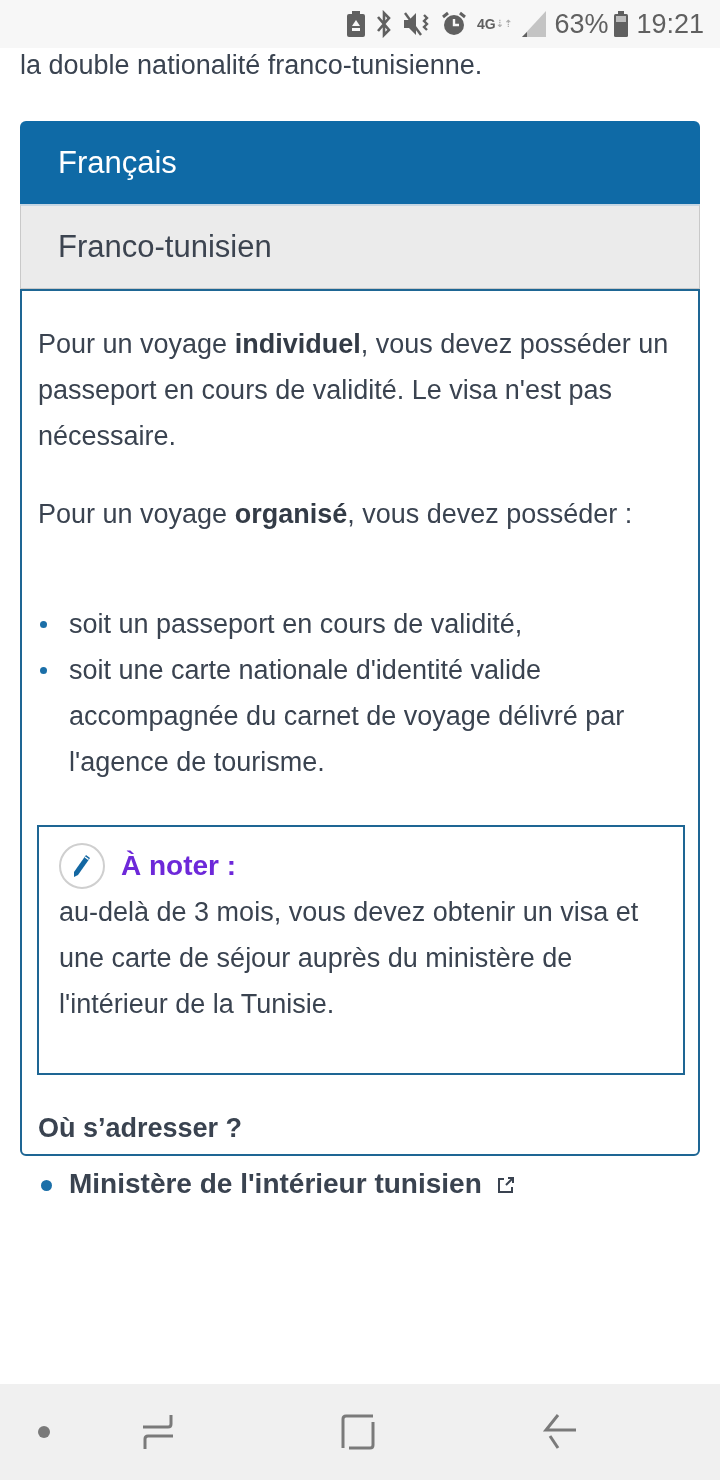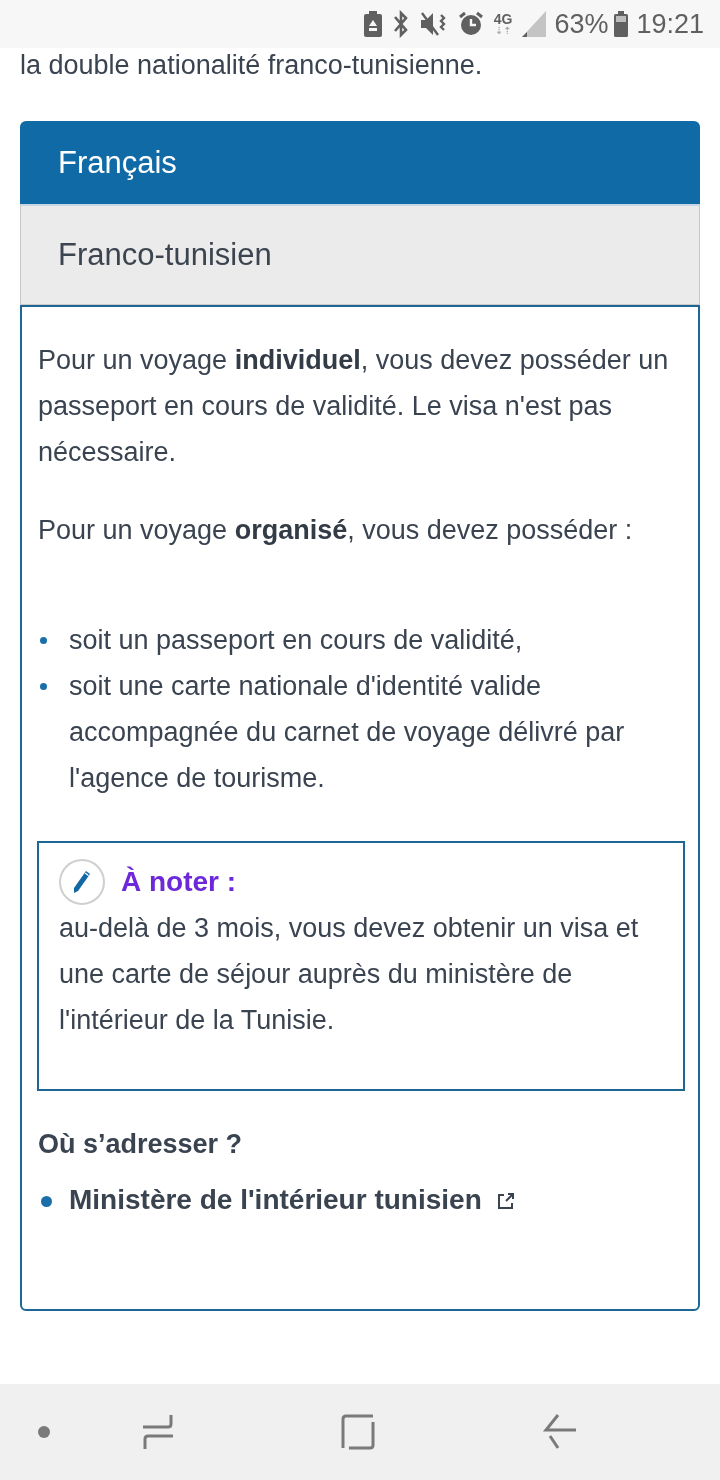--- a/index.html
+++ b/index.html
@@ -11,22 +11,22 @@
   .statusbar .sb-icon { display: inline-flex; align-items: center; justify-content: center; margin-left: 10px; height: 30px; }
   .statusbar .sb-text { margin-left: 8px; letter-spacing: 0; }
   .statusbar svg { display: block; }
 
   
   .page { position: absolute; top: 48px; left: 0; width: 720px; height: 1336px; background: #ffffff; overflow: hidden; }
   .intro { position: absolute; top: 2px; left: 20px; font-size: 27px; color: #3a4350; white-space: nowrap; }
 
   .accordion { position: absolute; top: 73px; left: 20px; width: 680px; border-radius: 6px; }
   .acc-header { height: 83px; background: #0f6aa6; border-radius: 6px 6px 0 0; color: #ffffff; font-size: 31px; padding-left: 38px; display: flex; align-items: center; }
-  .acc-sub { height: 101px; background: #ebebeb; border: 1px solid #c9c9c9; border-top: 2px solid #c6d6e3; color: #3c4450; font-size: 31px; padding-left: 37px; display: flex; align-items: center; text-align: center; }
-  .acc-body { border: 2px solid #1e6694; border-top: 2px solid #1e6694; border-radius: 0 0 6px 6px; height: 1006px; position: relative; padding: 0 24px; }
+  .acc-sub { height: 85px; background: #ebebeb; border: 1px solid #c9c9c9; border-top: 2px solid #c6d6e3; color: #3c4450; font-size: 31px; padding-left: 37px; display: flex; align-items: center; text-align: center; }
+  .acc-body { border: 2px solid #1e6694; border-top: 2px solid #1e6694; border-radius: 0 0 6px 6px; height: 867px; position: relative; padding: 0 24px; }
 
   .para { font-size: 27px; line-height: 46px; color: #3a4350; }
   .para b { font-weight: bold; color: #333b46; }
   .p1 { position: absolute; top: 30px; left: 16px; width: 640px; }
   .p2 { position: absolute; top: 200px; left: 16px; width: 640px; }
 
   .blist { position: absolute; top: 310px; left: 16px; width: 640px; list-style: none; }
   .blist li { position: relative; padding-left: 31px; font-size: 27px; line-height: 46px; color: #3a4350; }
   .blist li .dot { position: absolute; left: 2px; top: 20px; width: 7px; height: 7px; border-radius: 50%; background: #1b6fa8; }
 
@@ -71,21 +71,21 @@
         <path d="M21 4 l3 3 l-3 3 l3 3 l-3 3 l3 3" fill="none" stroke="#606060" stroke-width="2.4"></path>
       </svg>
   </span>
   <span class="sb-icon">
     <svg width="26" height="26" viewBox="0 0 26 26">
         <circle cx="13" cy="14" r="10" fill="#606060"></circle>
         <path d="M13 8 v6 h5" stroke="#f7f7f7" stroke-width="2.4" fill="none"></path>
         <path d="M2 6 l5 -4 M24 6 l-5 -4" stroke="#606060" stroke-width="3"></path>
       </svg>
   </span>
-  <span class="sb-icon" style="flex-direction:column;font-size:14px;font-weight:bold;line-height:14px;color:#606060;">
+  <span class="sb-icon" style="flex-direction:row;font-size:14px;font-weight:bold;line-height:14px;color:#606060;">
     <span>4G</span>
     <span style="font-size:10px;color:#aaa;line-height:10px;">⇣⇡</span>
   </span>
   <span class="sb-icon">
     <svg width="24" height="26" viewBox="0 0 24 26">
         <path d="M0 26 L24 0 V26 Z" fill="#c4c4c4"></path>
         <path d="M0 26 L5 21 V26 Z" fill="#606060"></path>
       </svg>
   </span>
   <span class="sb-text">63%</span>

